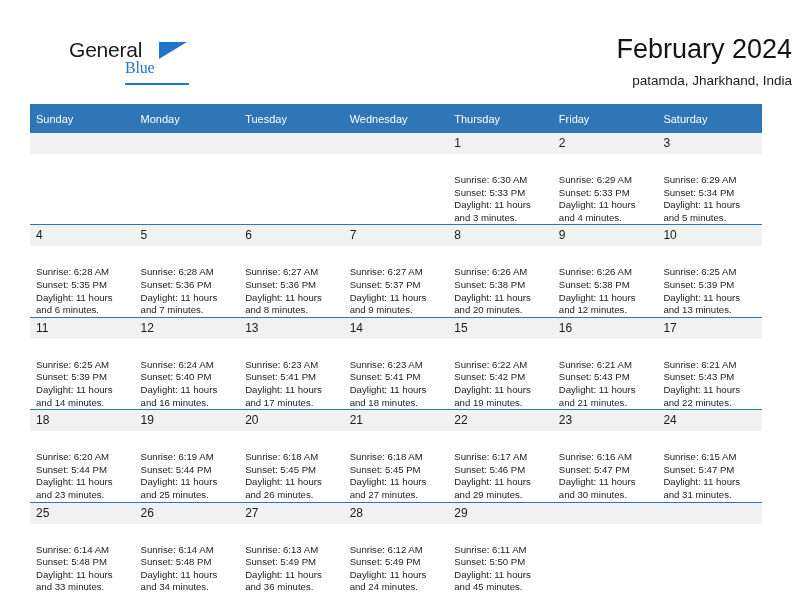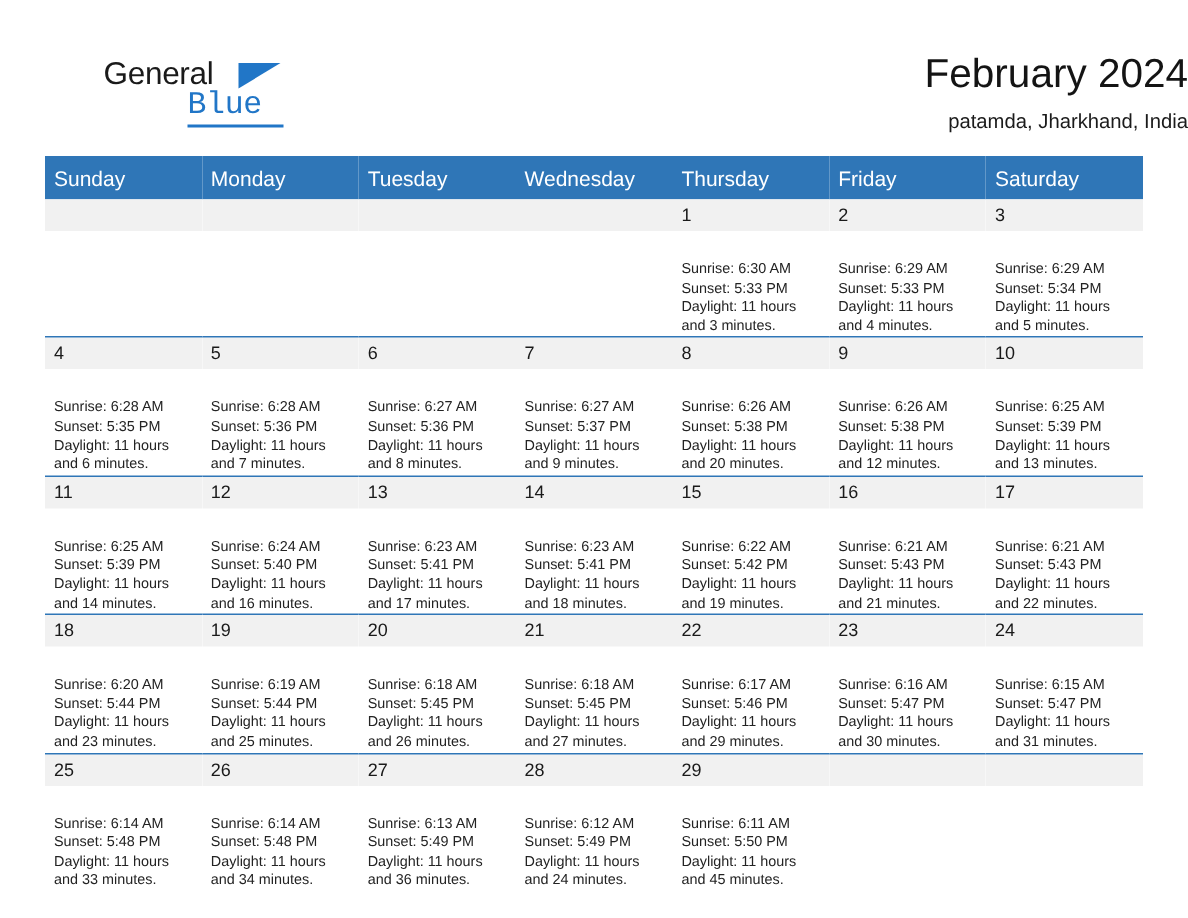--- a/index.html
+++ b/index.html
@@ -43,24 +43,24 @@
     top: 0;
     font-size: 21px;
     letter-spacing: -0.2px;
     color: #1a1a1a;
     font-family: "Liberation Sans", sans-serif;
   }
   .logo-blue {
     position: absolute;
     left: 56px;
     top: 21px;
-    font-size: 21px;
+    font-size: 16px;
     letter-spacing: -0.2px;
     color: #2176c7;
-    font-family: Liberation Mono, monospace;
+    font-family: Liberation Serif, serif;
   }
   .logo-triangle {
     position: absolute;
     left: 90px;
     top: 4px;
     width: 0;
     height: 0;
     border-left: 28px solid #2176c7;
     border-bottom: 17px solid transparent;
   }
@@ -98,21 +98,21 @@
     position: absolute;
     left: 30px;
     top: 104px;
     width: 732px;
     border-collapse: collapse;
     table-layout: fixed;
   }
   .calendar th {
     background: #2f76b7;
     color: #ffffff;
-    font-size: 14px;
+    font-size: 11px;
     font-weight: normal;
     text-align: left;
     padding: 5px 0 5px 6px;
     height: 19px;
     border: none;
   }
   .calendar td {
     vertical-align: top;
     padding: 0;
     border: none;

